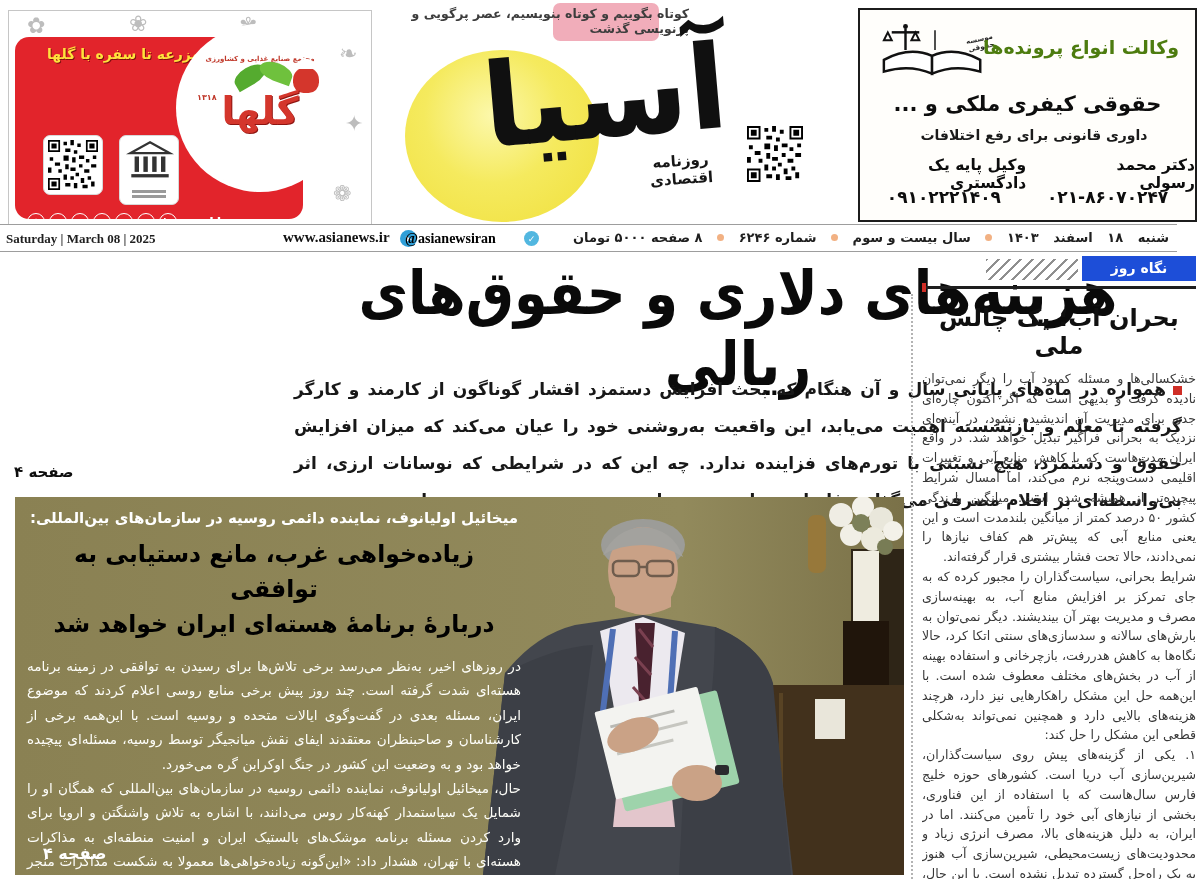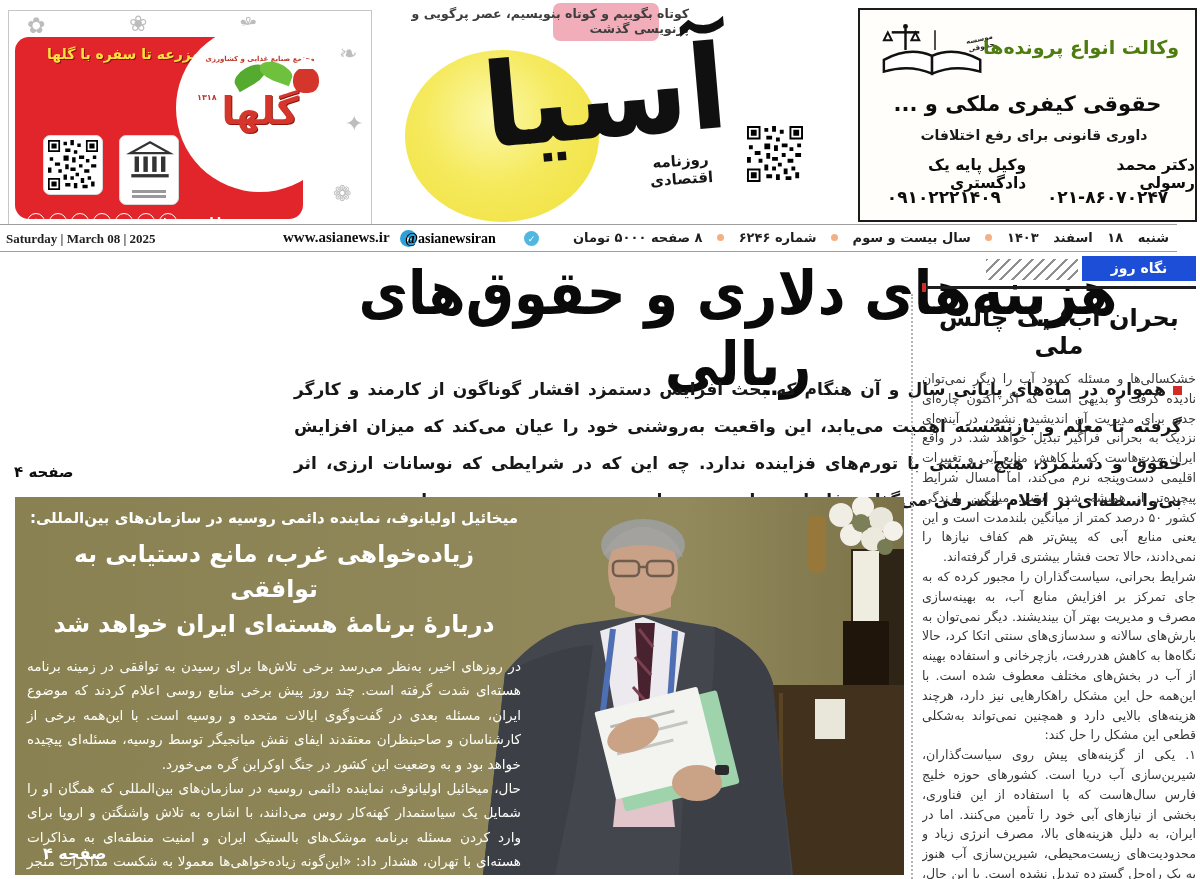--- a/index.html
+++ b/index.html
@@ -62,21 +62,21 @@
   .lead-headline { position:absolute; right:18px; top:258px; width:888px; direction:rtl; text-align:center; font-size:54px; font-weight:800; color:#0a0a0a; letter-spacing:-1px; transform:scaleY(1.12); transform-origin:top; }
   .lead-body { position:absolute; right:18px; top:371px; width:888px; direction:rtl; text-align:justify; font-size:17px; font-weight:700; color:#181818; line-height:37px; }
   .lead-bullet { display:inline-block; width:9px; height:9px; background:#cf2e26; margin-left:7px; vertical-align:middle; }
   .lead-pageref { position:absolute; left:14px; top:463px; direction:rtl; font-size:15px; font-weight:800; color:#0e0e0e; }
 
   
   .photo-block { position:absolute; left:15px; top:497px; width:889px; height:378px; background:#8a8153; overflow:hidden;padding-left:36px; }
   .photo-svg { position:absolute; left:0; top:0; }
   .ph-text { position:absolute; left:12px; top:12px; width:494px; direction:rtl; color:#fdfdf8; }
   .ph-kicker { text-align:center; font-size:15px; font-weight:700; margin-bottom:10px; color:#ffffff; }
-  .ph-h { text-align:center; font-size:23.5px; font-weight:800; color:#ffffff; line-height:35px; }
+  .ph-h { text-align:center; font-size:23.5px; font-weight:800; color:#000000; line-height:35px; }
   .ph-body { margin-top:12px; font-size:13.6px; line-height:24.4px; text-align:justify; }
   .ph-body p + p { margin-top:0; }
   .ph-pageref { position:absolute; left:28px; bottom:12px; direction:rtl; font-size:16px; font-weight:800; color:#fff; }
 
   
   .col-divider { position:absolute; left:911px; top:294px; height:585px; border-left:2px dotted #b3b3b3; }
   .day-view { position:absolute; left:922px; top:256px; width:274px; height:623px; direction:rtl; overflow:hidden; }
   .dv-labelrow { position:relative; height:27px; }
   .dv-hatch { position:absolute; right:118px; top:3px; width:92px; height:21px; background:repeating-linear-gradient(135deg,#8f8f8f 0 2px,transparent 2px 8px); }
   .dv-label { position:absolute; right:0; top:0; width:114px; height:25px; background:#1d4ed8; color:#fff; font-size:14px; font-weight:800; text-align:center; line-height:25px; }

